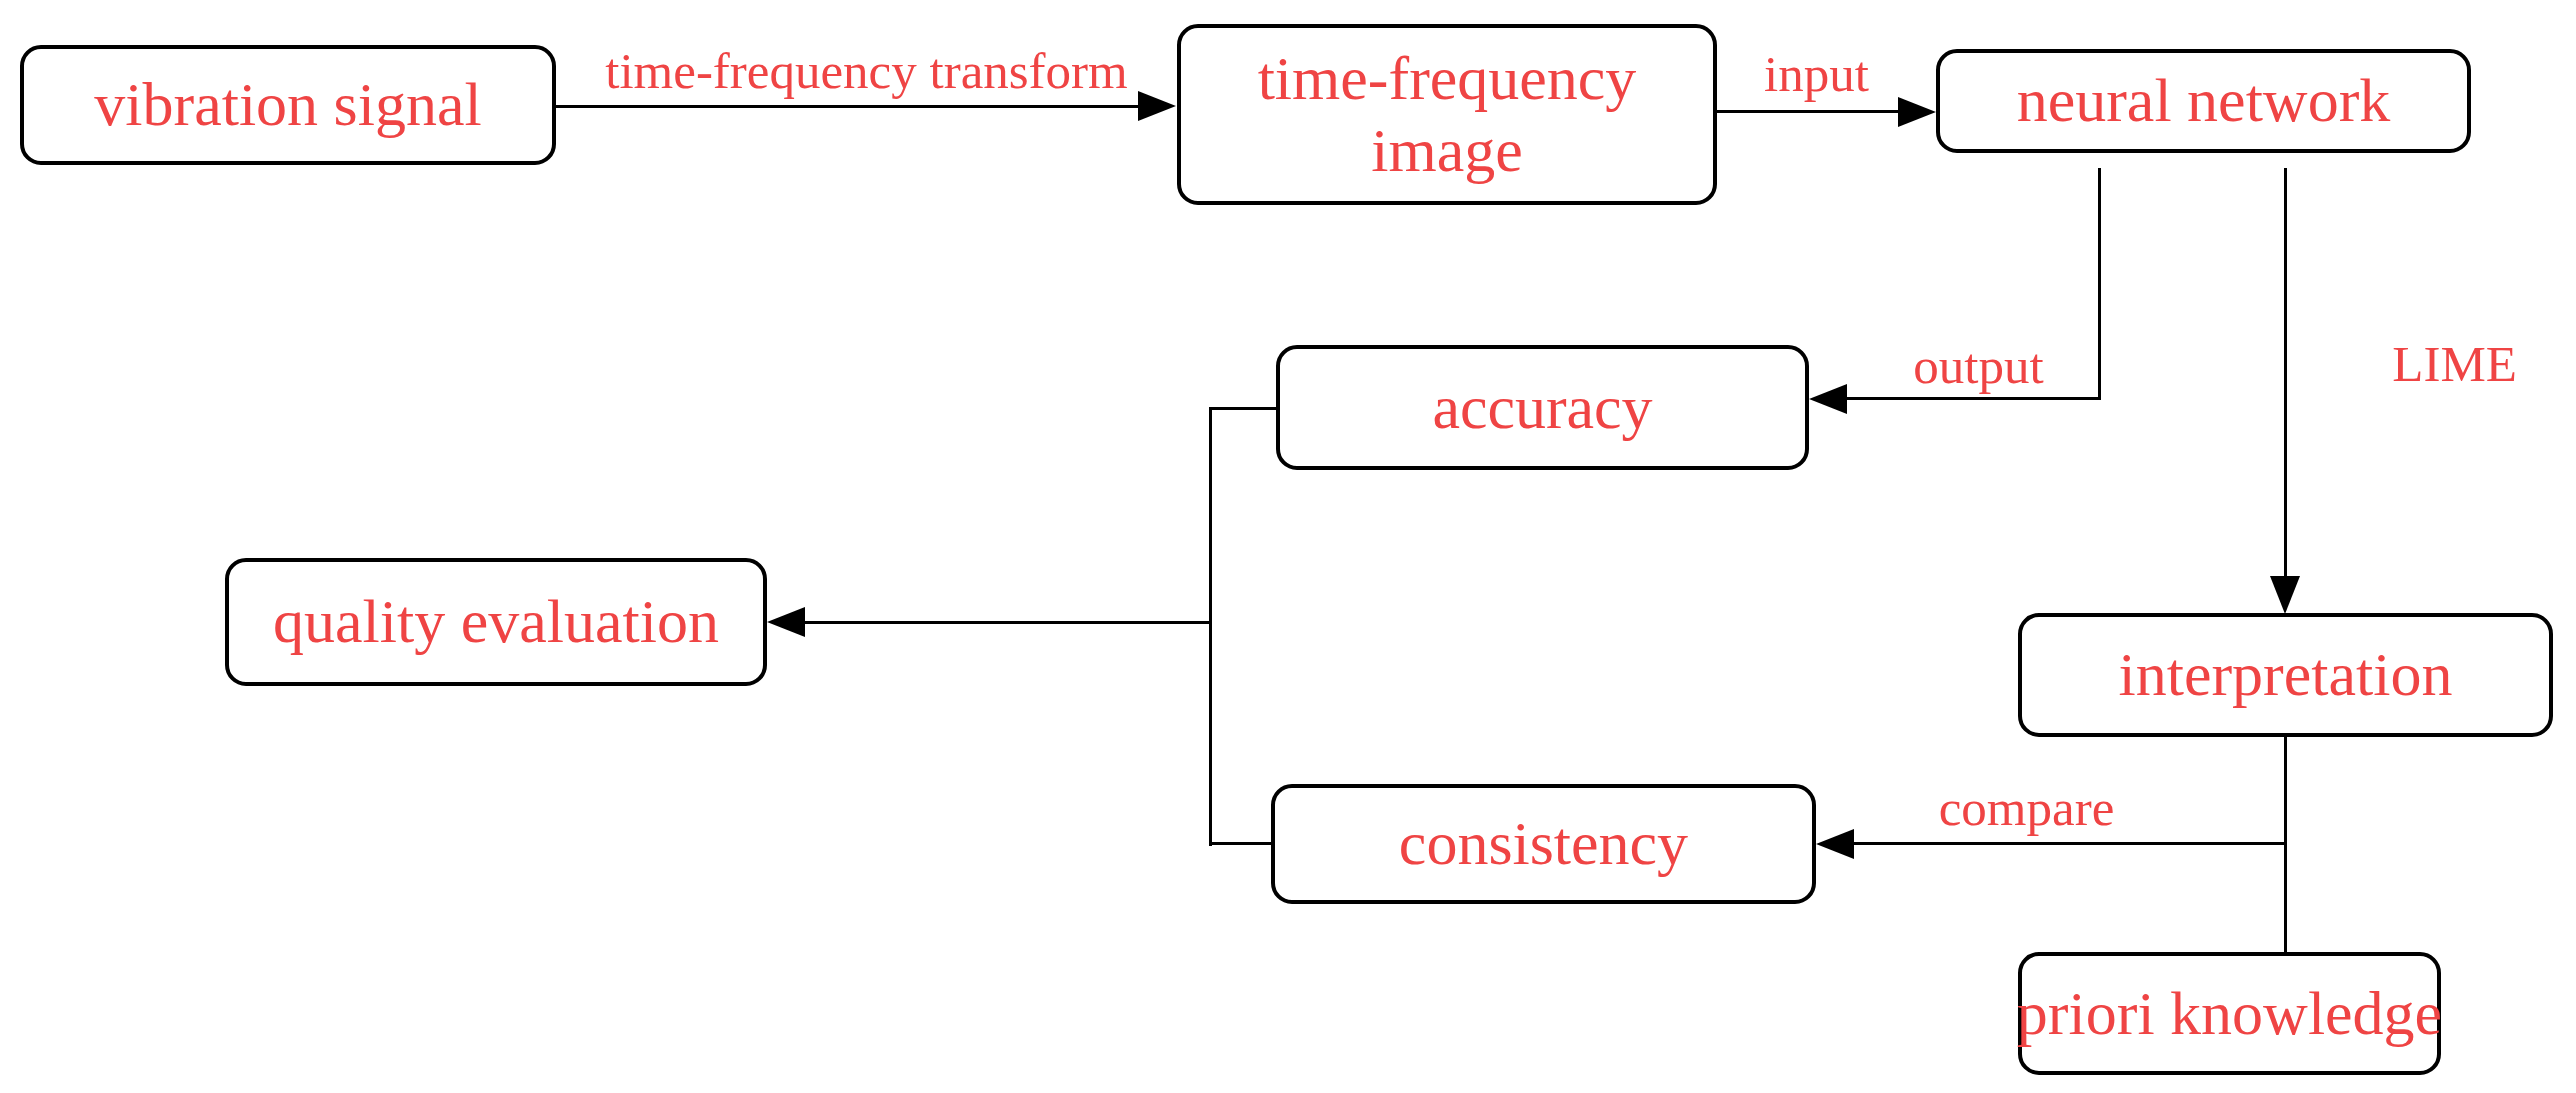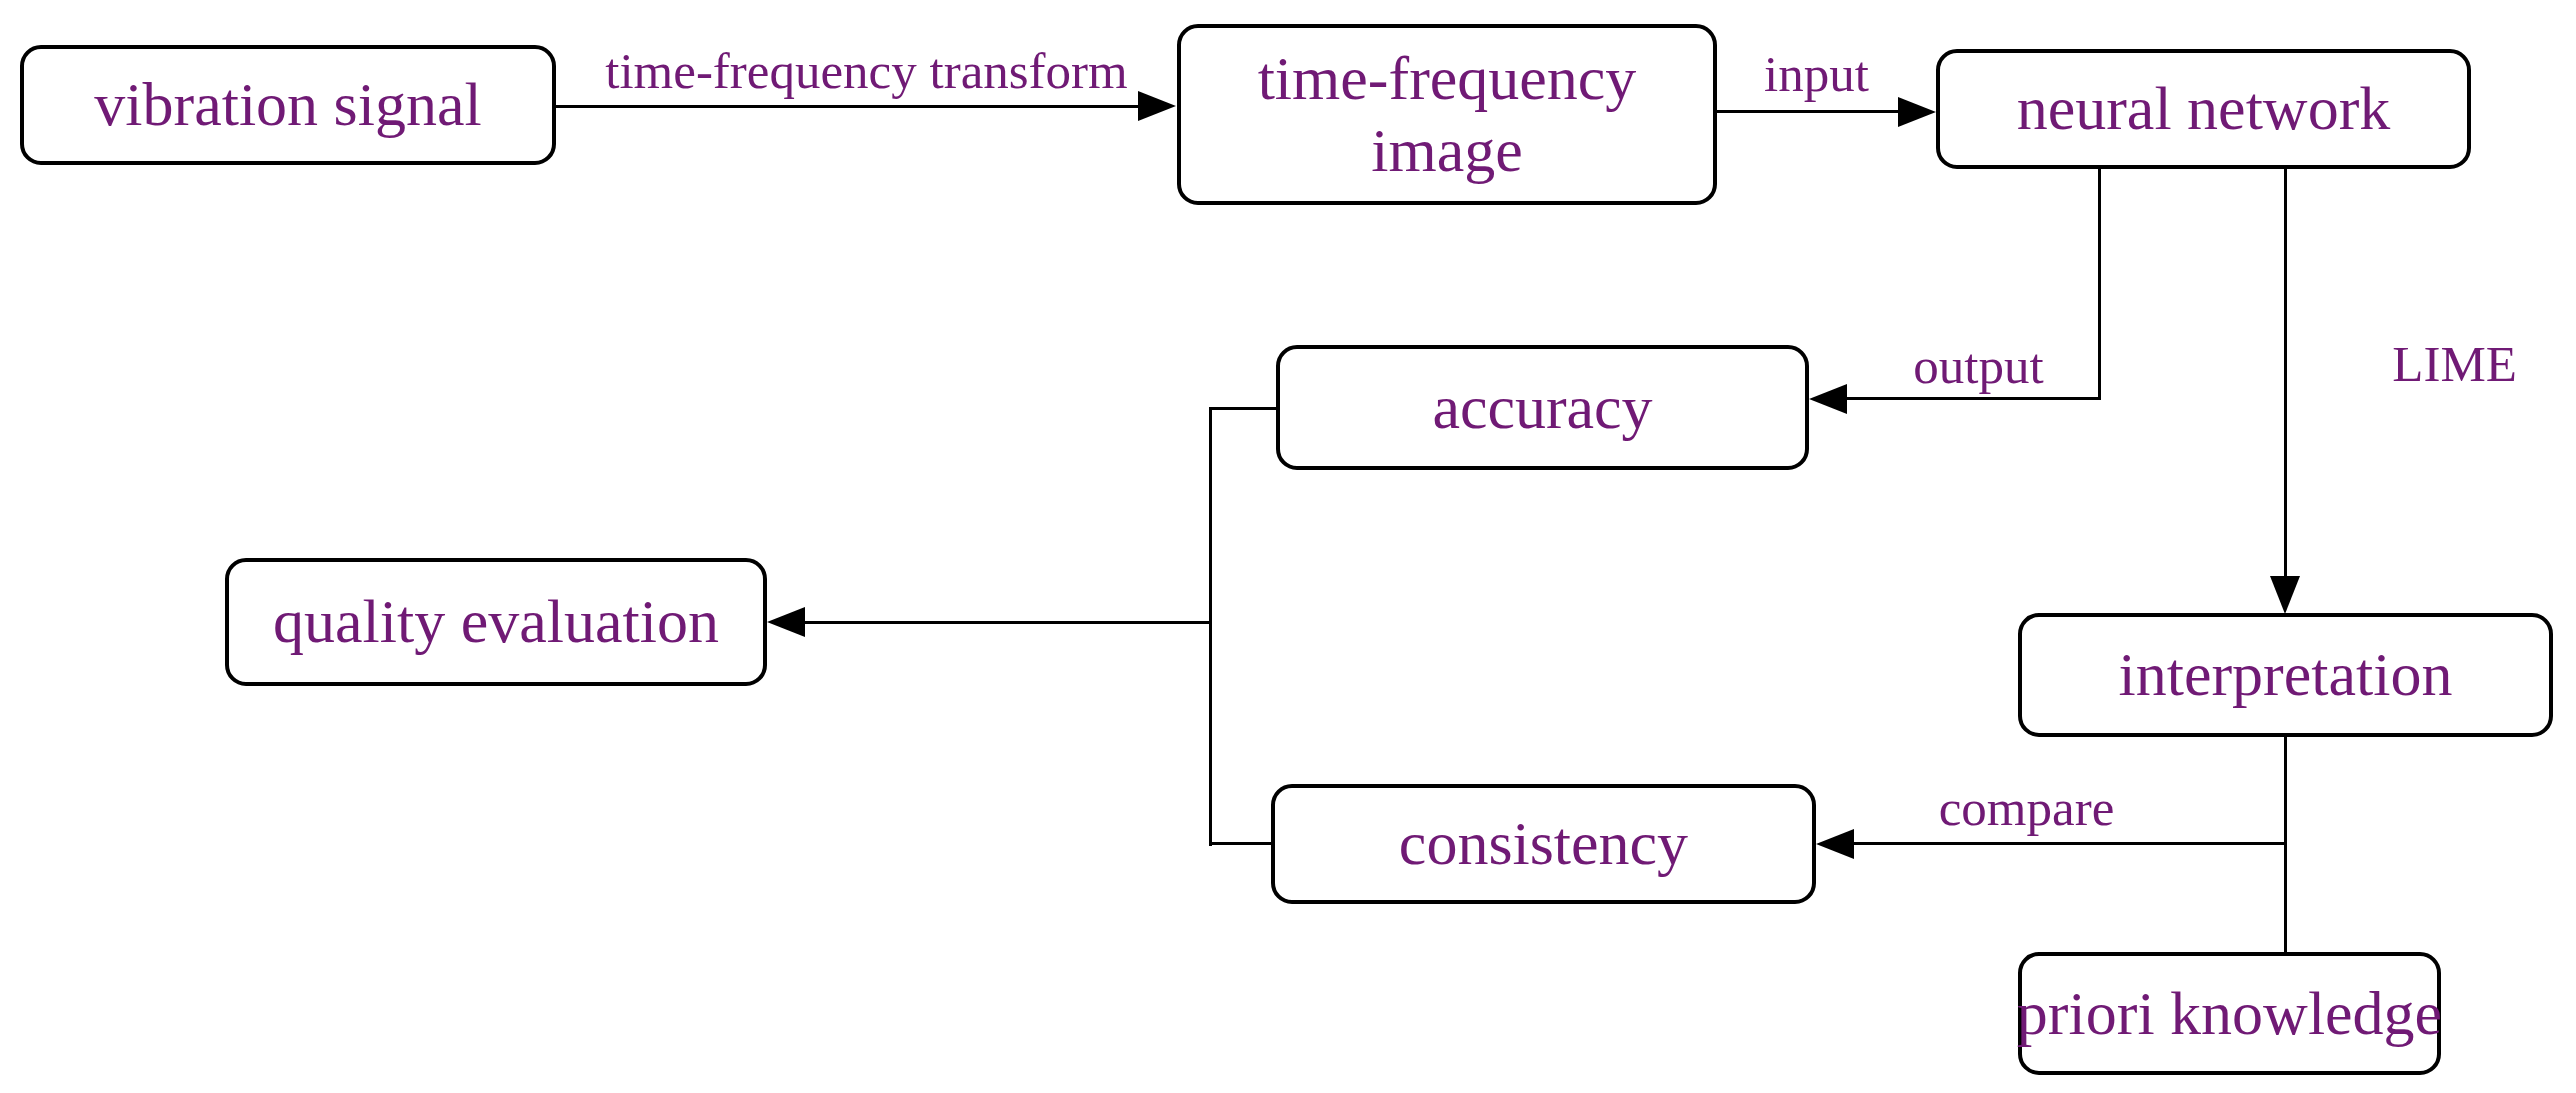--- a/index.html
+++ b/index.html
@@ -1,42 +1,42 @@
 <!DOCTYPE html>
 <html style="font-size:12.8px"><head>
 <meta charset="utf-8">
 <style>
   html,body{margin:0;padding:0;background:#ffffff;}
   #canvas{
     position:relative;
     width:2576px;height:1094px;
     background:#ffffff;
     font-family:"Liberation Serif","DejaVu Serif",serif;
-    color:#701a75;
+    color:#ef4444;
     overflow:hidden;
   }
   
   .box{
     position:absolute;
     box-sizing:border-box;
     background:#ffffff;
     border:4px solid #000000;
     border-radius:21px;
     display:flex;
     align-items:center;
     justify-content:center;
     text-align:center;
     font-size:62px;
     line-height:1.05;
     white-space:nowrap;
   }
   .box .stack{display:flex;flex-direction:column;align-items:center;line-height:1.15;}
   #b-vibration     {left:20px;  top:45px;   width:536px; height:120px;}
   #b-tfimage       {left:1177px;top:24px;   width:540px; height:181px;}
-  #b-nn            {left:1936px;top:49px;   width:535px; height:120px;font-family:Liberation Serif, serif;}
+  #b-nn            {left:1936px;top:49px;   width:535px; height:104px;font-family:Liberation Serif, serif;}
   #b-accuracy      {left:1276px;top:345px;  width:533px; height:125px;}
   #b-quality       {left:225px; top:558px;  width:542px; height:128px;}
   #b-consistency   {left:1271px;top:784px;  width:545px; height:120px;}
   #b-interpretation{left:2018px;top:613px;  width:535px; height:124px;}
   #b-priori        {left:2018px;top:952px; width:423px; height:123px;}
 
   
   .hline,.vline{position:absolute;background:#000000;}
   .hline{height:3.2px;}
   .vline{width:3.2px;}

